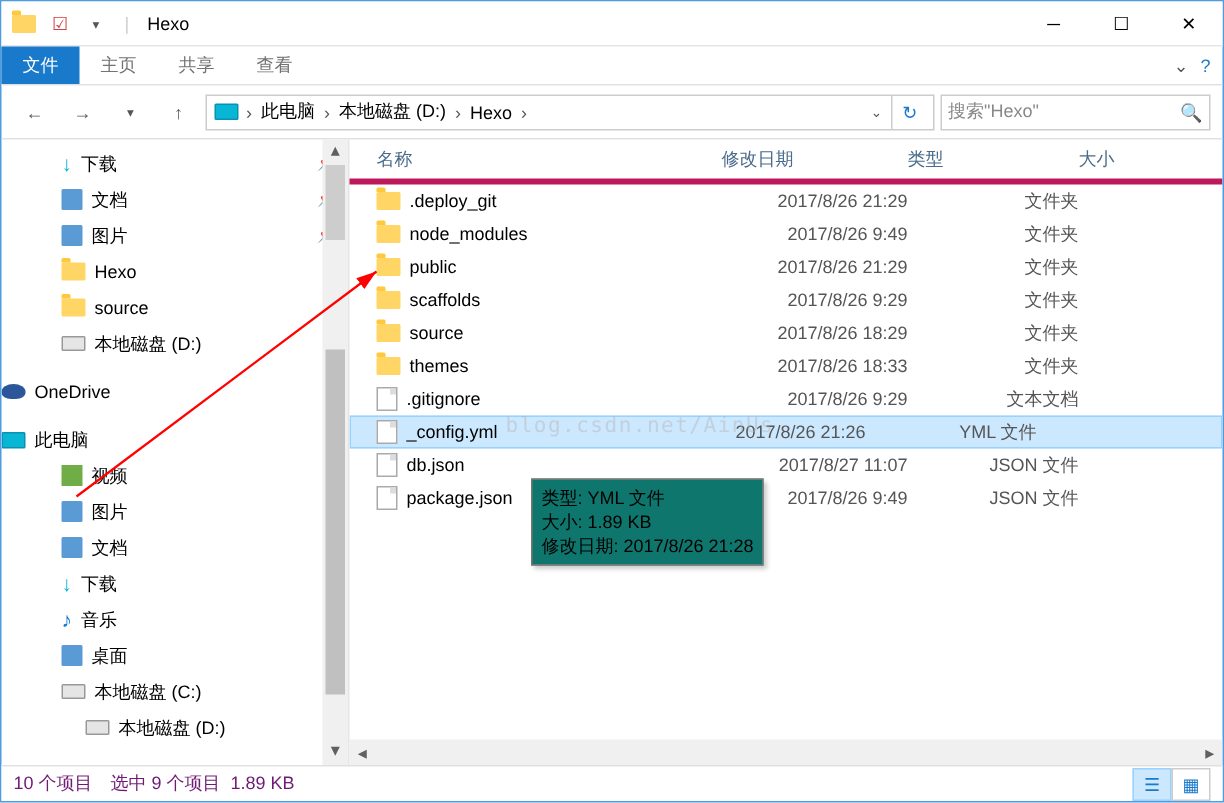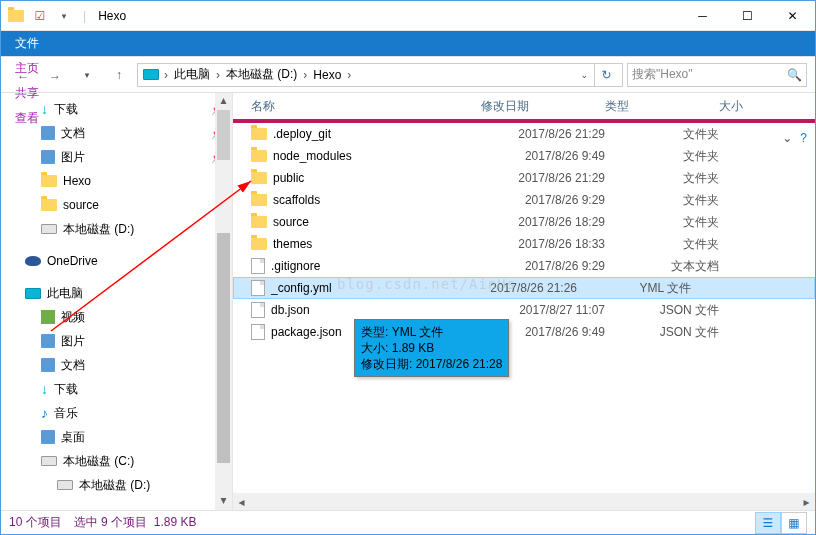--- a/index.html
+++ b/index.html
@@ -4,38 +4,38 @@
 <style>
 * { margin: 0; padding: 0; box-sizing: border-box; font-family: "Microsoft YaHei", "Segoe UI", sans-serif; font-size: 12px; }
 body { background: #fff; }
 .window { width: 816px; height: 535px; border: 1px solid #4d9be0; background: #fff; position: relative; display: flex; flex-direction: column; }
 .titlebar { height: 30px; background: #fff; display: flex; align-items: center; border-bottom: 1px solid #e5e5e5; }
 .titlebar-icons { display: flex; align-items: center; padding: 0 4px; gap: 2px; }
 .qat-icon { width: 22px; height: 22px; display: flex; align-items: center; justify-content: center; }
 .title-text { margin-left: 8px; color: #000; }
 .win-controls { margin-left: auto; display: flex; }
 .win-btn { width: 45px; height: 29px; display: flex; align-items: center; justify-content: center; color: #000; }
-.ribbon { height: 26px; display: flex; align-items: stretch; border-bottom: 1px solid #e1e1e1; flex-direction: column; }
-.ribbon-tab { padding: 4px 14px; display: flex; align-items: center; color: #a21caf; }
+.ribbon { height: 26px; display: flex; align-items: stretch; border-bottom: 1px solid #e1e1e1; }
+.ribbon-tab { padding: 4px 14px; display: flex; align-items: center; color: #737373; }
 .ribbon-tab.file { background: #1979ca; color: #fff; }
 .ribbon-right { margin-left: auto; display: flex; align-items: center; padding-right: 8px; gap: 8px; }
 .chev { color: #555; }
 .navbar { height: 36px; display: flex; align-items: center; padding: 0 8px; gap: 4px; border-bottom: 1px solid #e1e1e1; }
 .nav-btn { width: 28px; height: 28px; display: flex; align-items: center; justify-content: center; color: #555; }
 .breadcrumb { flex: 1; height: 24px; border: 1px solid #ccc; display: flex; align-items: center; padding: 0 2px; background: #fff; }
 .bc-icon { width: 18px; height: 18px; display: flex; align-items: center; justify-content: center; margin: 0 2px; }
 .bc-seg { padding: 0 4px; color: #000; }
 .bc-chev { color: #555; padding: 0 2px; }
 .bc-right { margin-left: auto; display: flex; align-items: center; gap: 2px; padding-right: 2px; }
 .refresh-btn { width: 24px; height: 22px; border-left: 1px solid #ccc; display: flex; align-items: center; justify-content: center; color: #1979ca; }
 .search-box { width: 180px; height: 24px; border: 1px solid #ccc; display: flex; align-items: center; padding: 0 4px; color: #888; }
 .search-icon { margin-left: auto; color: #555; }
 .body { flex: 1; display: flex; overflow: hidden; }
 .navpane { width: 232px; border-right: 1px solid #e5e5e5; overflow-y: auto; padding: 4px 0; position: relative; }
-.nav-item { height: 24px; display: flex; align-items: center; padding-left: 24px; gap: 6px; color: #000; position: relative; }
+.nav-item { height: 24px; display: flex; align-items: center; gap: 6px; color: #000; position: relative; }
 .nav-item .pin { position: absolute; right: 8px; color: #666; font-size: 10px; }
 .nav-item.l2 { padding-left: 40px; }
 .nav-item.l3 { padding-left: 56px; }
 .nav-section { margin-top: 8px; }
 .folder-ico { width: 16px; height: 12px; background: #ffd666; border-radius: 1px; position: relative; }
 .folder-ico::before { content: ''; position: absolute; top: -3px; left: 0; width: 6px; height: 3px; background: #ffc83d; border-radius: 1px 1px 0 0; }
 .drive-ico { width: 16px; height: 10px; background: #e5e5e5; border: 1px solid #999; border-radius: 1px; }
 .blue-ico { width: 14px; height: 14px; background: #5b9bd5; border-radius: 1px; }
 .green-ico { width: 14px; height: 14px; background: #70ad47; }
 .pc-ico { width: 16px; height: 11px; background: #06b6d4; border: 1px solid #0891b2; border-radius: 1px; }
@@ -50,21 +50,21 @@
 .col-size { flex: 1; }
 .filelist { flex: 1; overflow: auto; position: relative; text-align: right; }
 .file-row { height: 22px; display: flex; align-items: center; padding-left: 18px; }
 .file-row.selected { background: #cce8ff; border: 1px solid #99d1ff; padding-left: 17px; }
 .file-row .fname { width: 230px; display: flex; align-items: center; gap: 6px; }
 .file-row.selected .fname { width: 202px; }
 .file-row .fdate { width: 124px; color: #555; }
 .file-row .ftype { width: 114px; color: #555; }
 .file-ico { width: 14px; height: 16px; background: #fff; border: 1px solid #aaa; position: relative; }
 .file-ico::before { content: ''; position: absolute; top: 0; right: 0; width: 4px; height: 4px; background: #ddd; }
-.tooltip { position: absolute; left: 353px; top: 318px; background: #0ea5e9; border: 1px solid #767676; padding: 4px 6px; font-size: 12px; line-height: 16px; color: #000; z-index: 10; box-shadow: 2px 2px 3px rgba(0,0,0,0.2); }
+.tooltip { position: absolute; left: 353px; top: 318px; background: #0f766e; border: 1px solid #767676; padding: 4px 6px; font-size: 12px; line-height: 16px; color: #000; z-index: 10; box-shadow: 2px 2px 3px rgba(0,0,0,0.2); }
 .arrow-annotation { position: absolute; left: 40px; top: 170px; width: 220px; height: 170px; pointer-events: none; z-index: 5; }
 .statusbar { height: 24px; border-top: 1px solid #e1e1e1; display: flex; align-items: center; padding: 0 8px; color: #1979ca; background: #fff; }
 .status-seg { margin-right: 12px; color: #701a75; }
 .view-btns { margin-left: auto; display: flex; gap: 0; }
 .view-btn { width: 26px; height: 22px; border: 1px solid #ccc; display: flex; align-items: center; justify-content: center; }
 .view-btn.active { background: #cce8ff; border-color: #99d1ff; }
 .scrollbar-v { position: absolute; right: 0; top: 0; bottom: 0; width: 17px; background: #f0f0f0; }
 .scrollbar-v .thumb { position: absolute; left: 2px; right: 2px; background: #cdcdcd; }
 .scrollbar-h { height: 17px; background: #f0f0f0; display: flex; align-items: center; }
 .scrollbar-h .arrow { width: 17px; text-align: center; color: #606060; }

